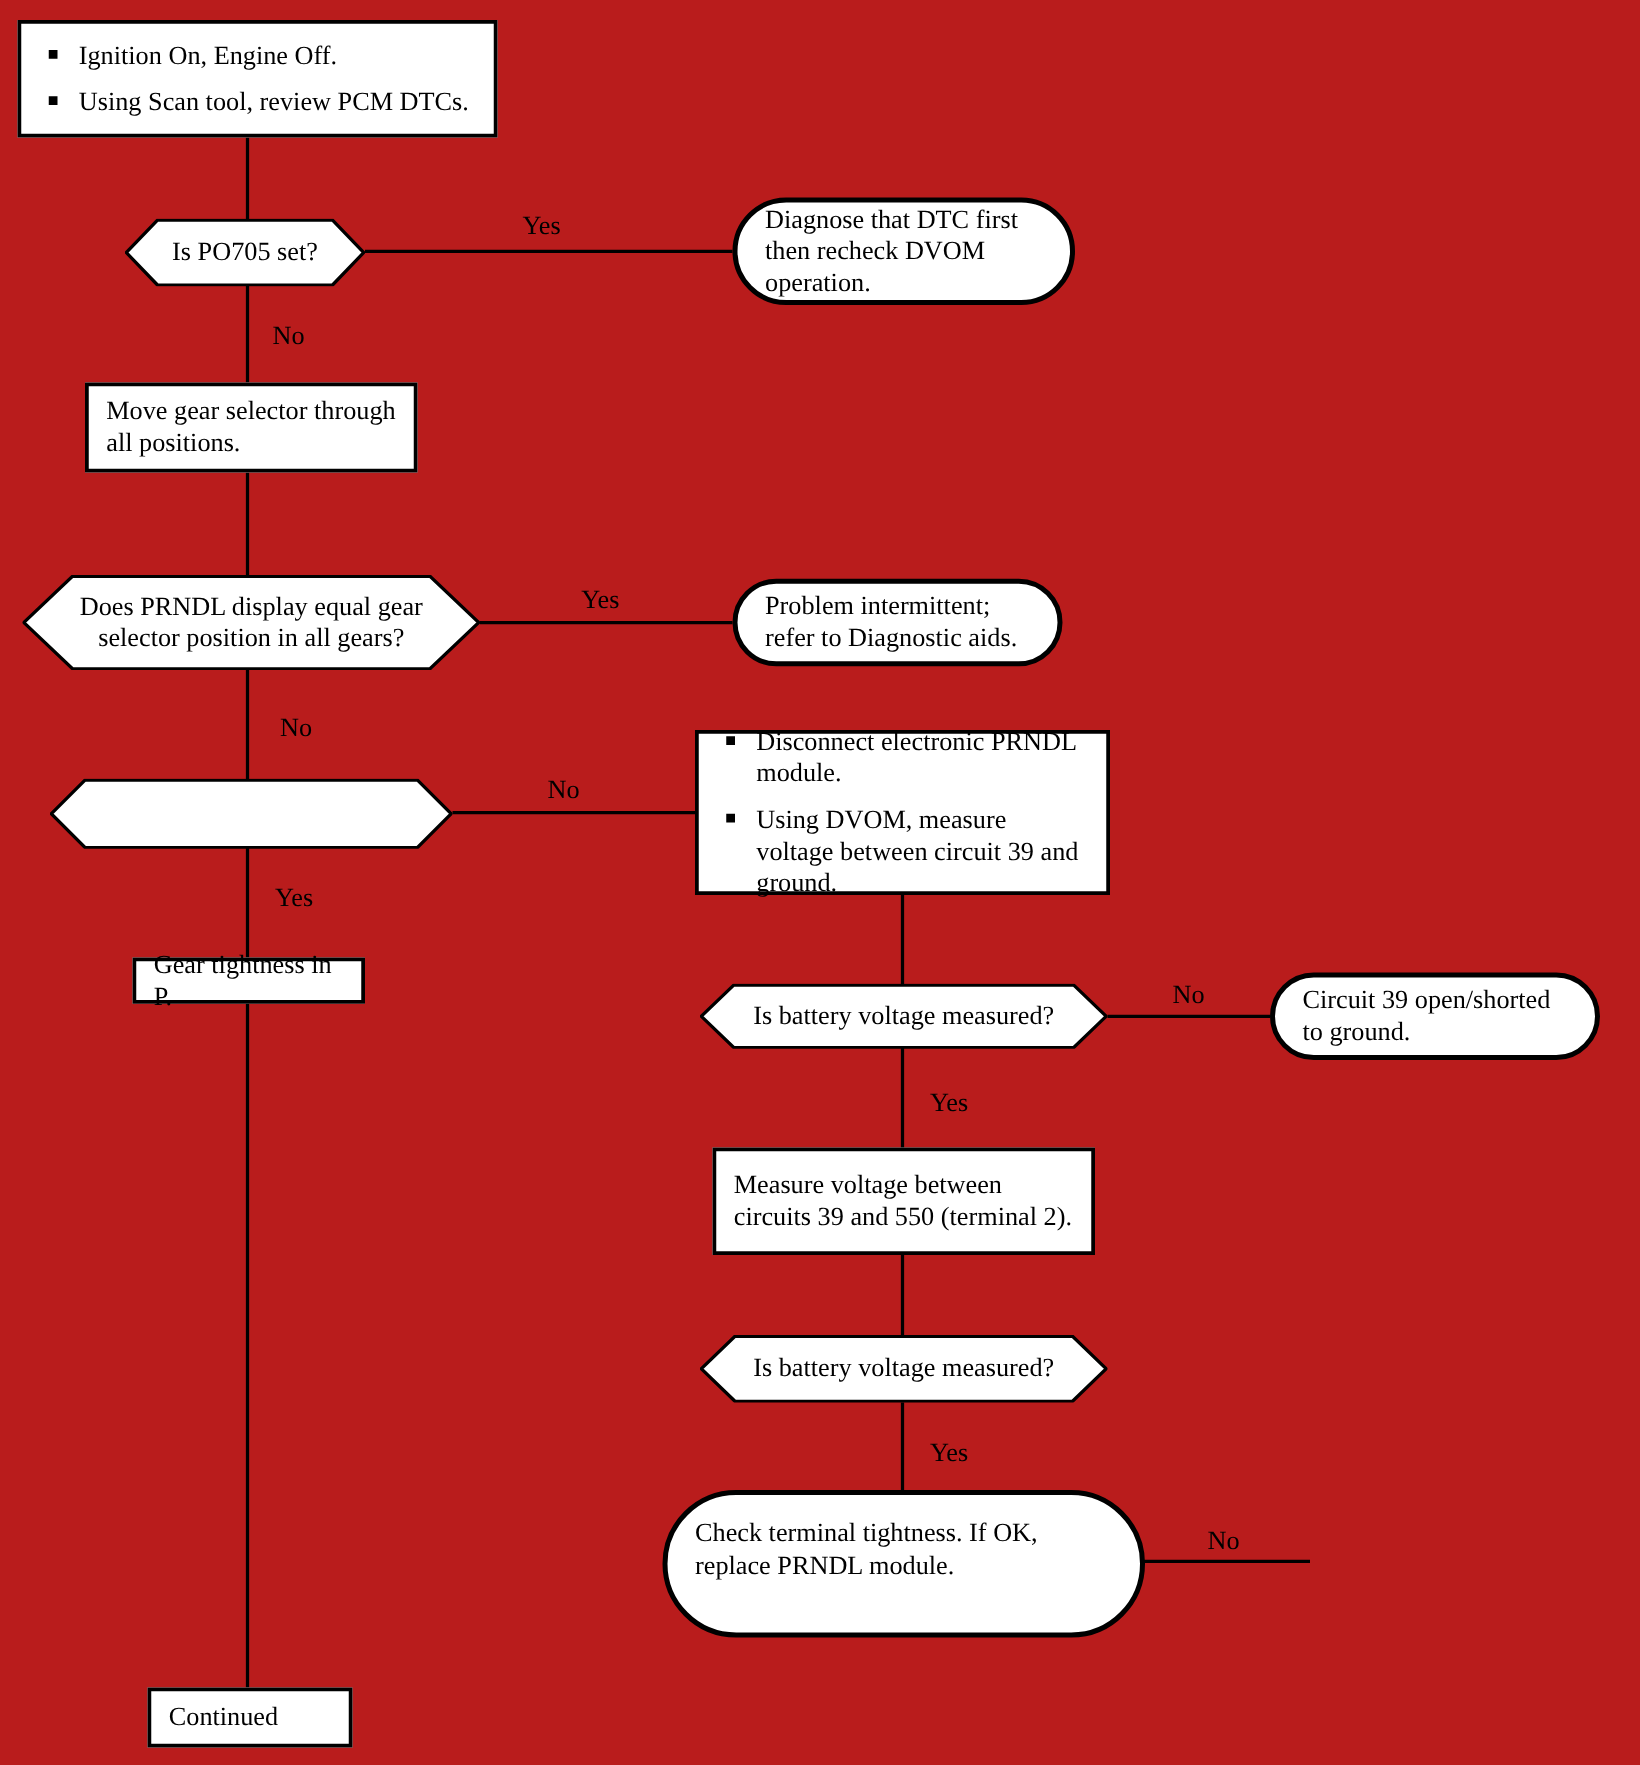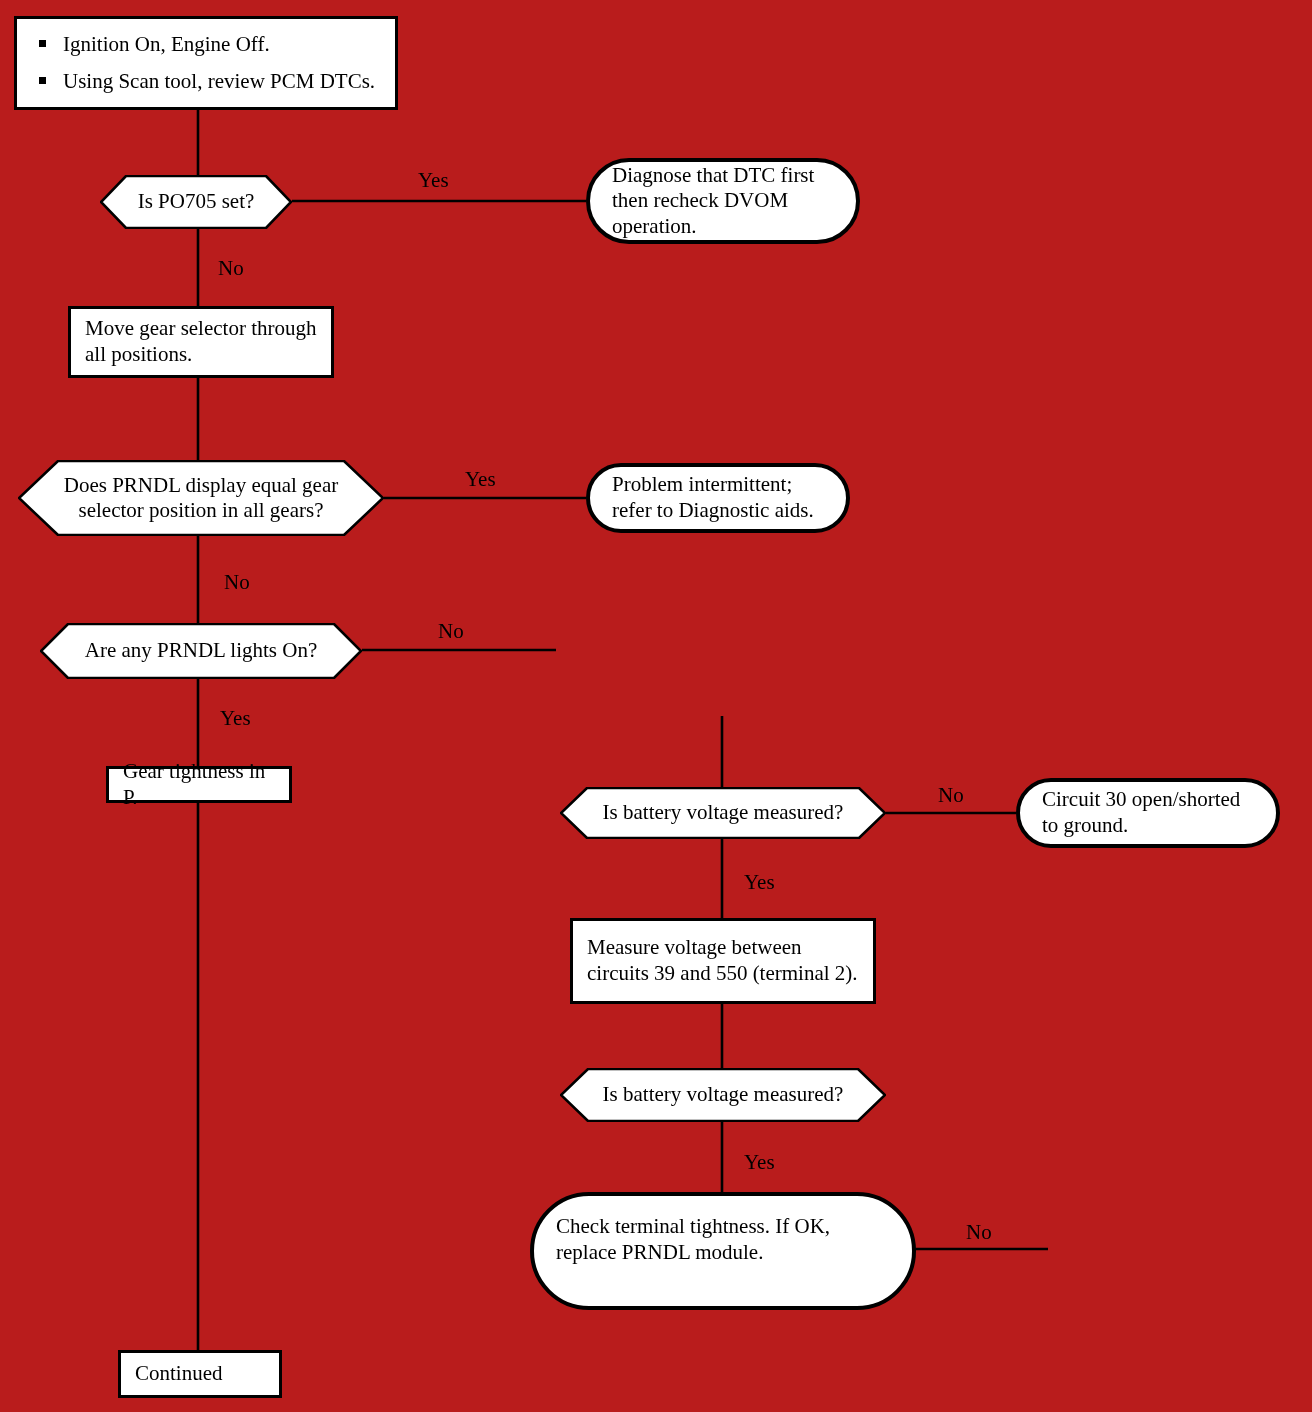--- a/index.html
+++ b/index.html
@@ -177,37 +177,42 @@
   </div>
 
   <div class="node pill" style="left:586px; top:463px; width:264px; height:70px;">
     <div class="txt centered-txt">Problem intermittent; refer to Diagnostic aids.</div>
   </div>
 
   <div class="node hex" style="left:40px; top:623px; width:322px; height:56px;">
     <svg class="hexshape" viewBox="0 0 322 56" preserveAspectRatio="none">
       <polygon points="28,1 294,1 321,28 294,55 28,55 1,28" fill="#fff" stroke="#000" stroke-width="2.6" vector-effect="non-scaling-stroke"></polygon>
     </svg>
-    <div class="txt">Are any PRNDL lights On?</div>
-  </div>
-
+  </div>
+
+  <div class="node rect" style="left:556px; top:584px; width:332px; height:132px;">
+    <ul class="bullets">
+      <li>Disconnect electronic PRNDL module.</li>
+      <li>Using DVOM, measure voltage between circuit 39 and ground.</li>
+    </ul>
+  </div>
 
   <div class="node rect" style="left:106px; top:766px; width:186px; height:37px;">
     <div class="txt">Gear tightness in P.</div>
   </div>
 
   <div class="node hex" style="left:560px; top:787px; width:326px; height:52px;">
     <svg class="hexshape" viewBox="0 0 326 52" preserveAspectRatio="none">
       <polygon points="27,1 299,1 325,26 299,51 27,51 1,26" fill="#fff" stroke="#000" stroke-width="2.6" vector-effect="non-scaling-stroke"></polygon>
     </svg>
     <div class="txt">Is battery voltage measured?</div>
   </div>
 
   <div class="node pill" style="left:1016px; top:778px; width:264px; height:70px;">
-    <div class="txt centered-txt">Circuit 30 open/shorted to ground.</div>
+    <div class="txt centered-txt">Circuit 39 open/shorted to ground.</div>
   </div>
 
   <div class="node rect" style="left:570px; top:918px; width:306px; height:86px;">
     <div class="txt">Measure voltage between circuits 39 and 550 (terminal 2).</div>
   </div>
 
   <div class="node hex" style="left:560px; top:1068px; width:326px; height:54px;">
     <svg class="hexshape" viewBox="0 0 326 54" preserveAspectRatio="none">
       <polygon points="28,1 298,1 325,27 298,53 28,53 1,27" fill="#fff" stroke="#000" stroke-width="2.6" vector-effect="non-scaling-stroke"></polygon>
     </svg>

